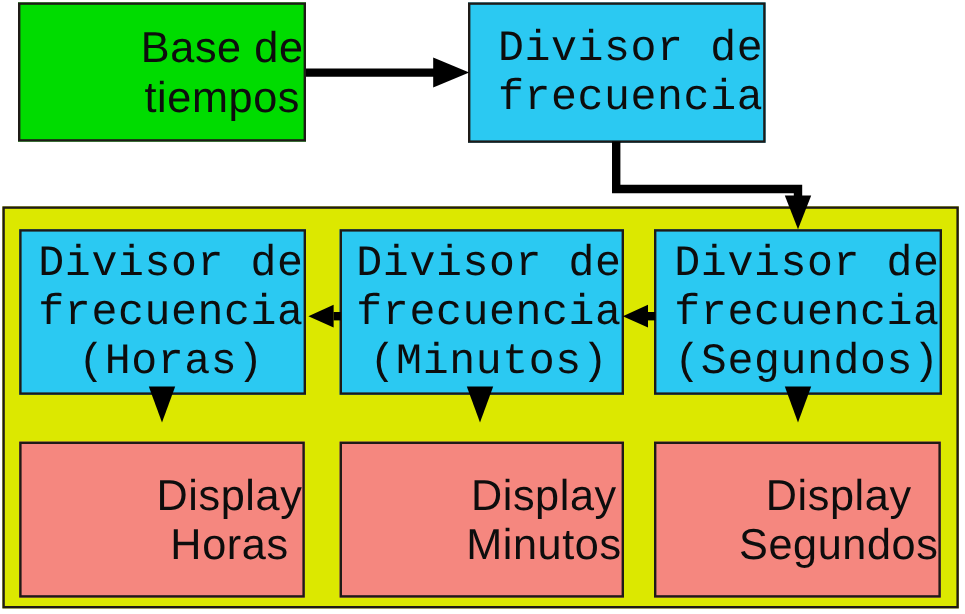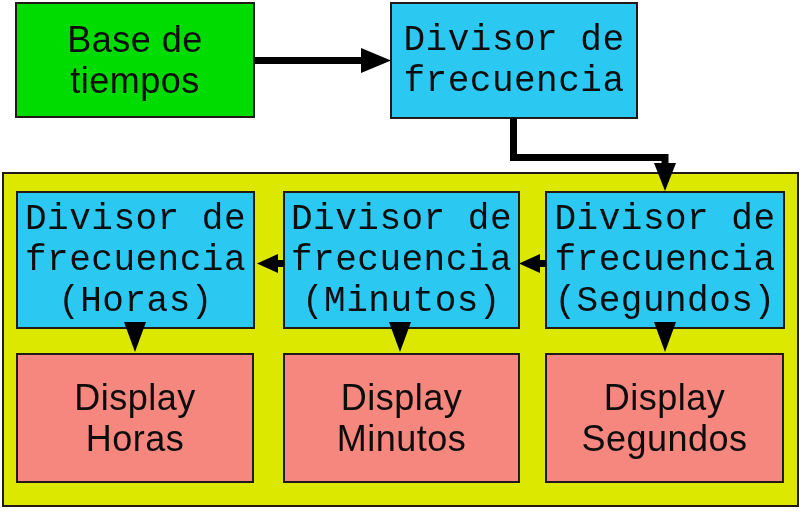--- a/index.html
+++ b/index.html
@@ -14,34 +14,34 @@
     background: var(--bg, #ffffff);
     font-family: "Liberation Sans", sans-serif;
     overflow: hidden;
   }
   .box {
     position: absolute;
     box-sizing: border-box;
     border: 2px solid var(--border, #1f1a17);
     display: flex;
     align-items: center;
-    justify-content: center;
+    justify-content: flex-end;
     text-align: center;
   }
   .label {
     white-space: pre-line;
     font-size: 36px;
     line-height: 41px;
     letter-spacing: 0.5px;
     color: var(--text, #0d0d0d);
   }
   .green  { background: var(--green,  #00dc00); }
   .cyan   { background: var(--cyan,   #2bc9f2); font-family: Liberation Mono, monospace; }
   .yellow { background: var(--yellow, #dce800); }
-  .salmon { background: var(--salmon, #f5877f); }
+  .salmon { background: var(--salmon, #f5877f); margin-top: 15px; }
 
   #block-base        { left: 15px;  top: 2px;   width: 240px; height: 116px; }
   #block-divisor     { left: 390px; top: 2px;   width: 248px; height: 117px; }
   #group-reloj       { left: 2px;   top: 172px; width: 797px; height: 335px; }
   #block-div-horas   { left: 16px;  top: 191px; width: 239px; height: 138px; }
   #block-div-min     { left: 283px; top: 191px; width: 237px; height: 138px; }
   #block-div-seg     { left: 545px; top: 191px; width: 240px; height: 138px; }
   #block-disp-horas  { left: 16px;  top: 353px; width: 238px; height: 130px; }
   #block-disp-min    { left: 283px; top: 353px; width: 237px; height: 130px; }
   #block-disp-seg    { left: 545px; top: 353px; width: 239px; height: 130px; }

